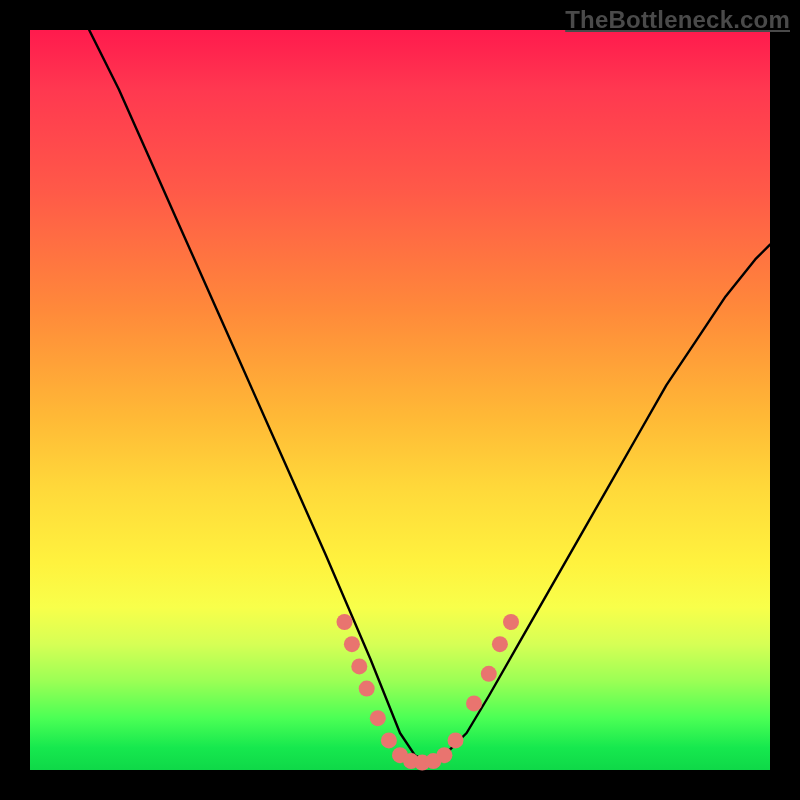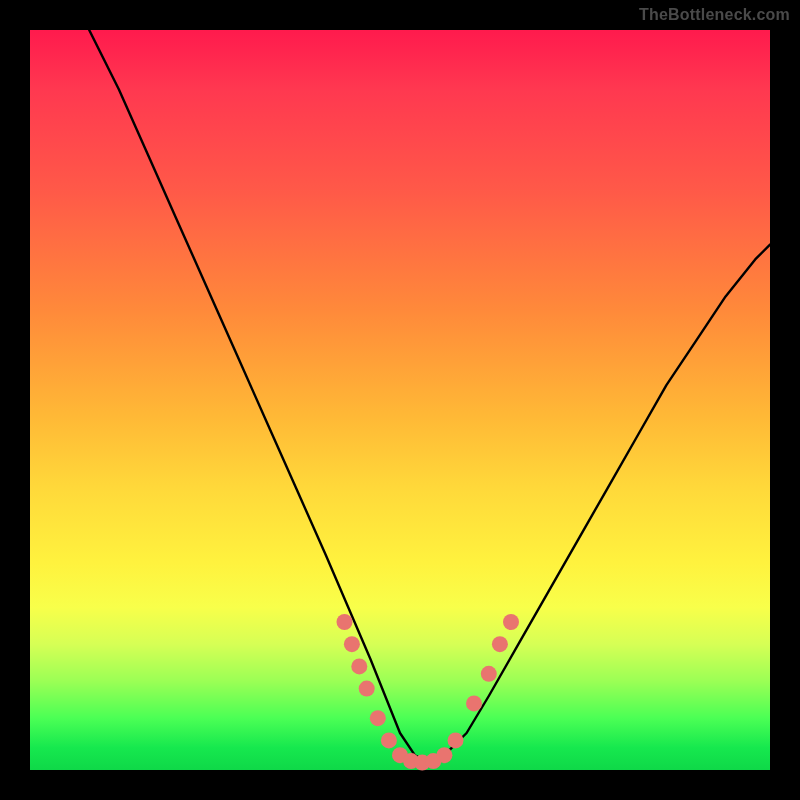--- a/index.html
+++ b/index.html
@@ -41,24 +41,25 @@
       #4bff55 93%,
       #16e84e 97%,
       #0fd848 100%
     );
   }
   .watermark {
     position: absolute;
     top: 6px;
     right: 10px;
     color: #4a4a4a;
-    font-size: 16px;
+    font-size: 24px;
     font-weight: 600;
     letter-spacing: 0.2px;
     user-select: none;
+    text-decoration: underline;
   }
   svg.curve {
     position: absolute;
     left: 0;
     top: 0;
     width: 740px;
     height: 740px;
     overflow: visible;
   }
   .curve-path {

